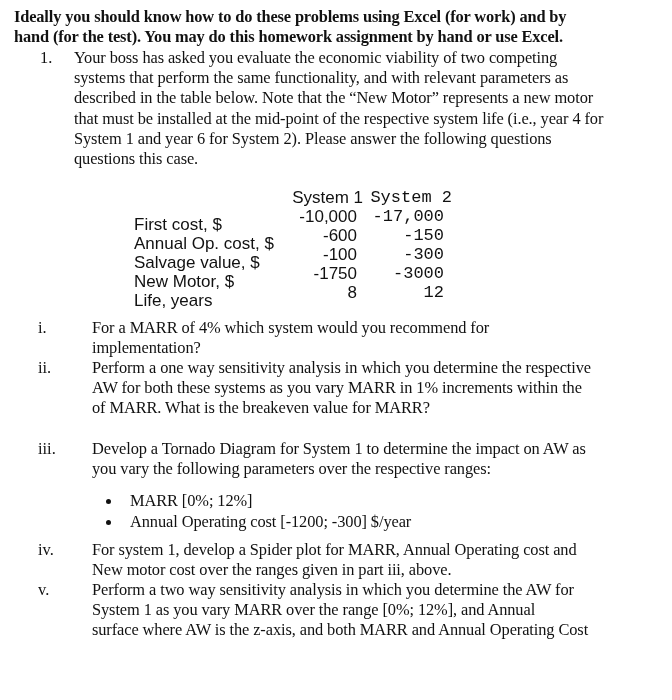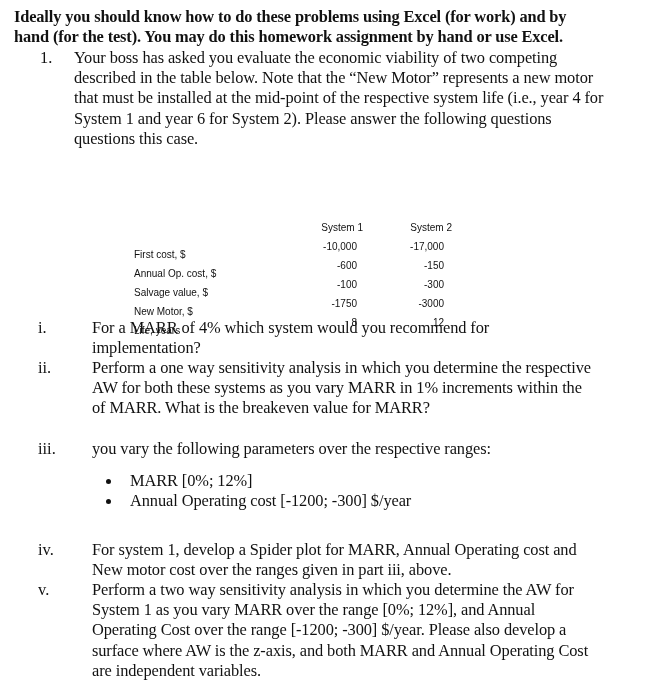--- a/index.html
+++ b/index.html
@@ -18,26 +18,26 @@
     position: absolute; left: 40px; top: 48px; width: 625px;
     font-size: 16.4px; line-height: 20.2px;
   }
   .q1 .num { position: absolute; left: 0; top: 0; }
   .q1 .body { margin-left: 34px; letter-spacing: -0.1px; }
   .q1 .body span { display: block; white-space: nowrap; }
 
   .table {
     position: absolute; left: 134px; top: 188px;
     font-family: "Liberation Sans", "DejaVu Sans", sans-serif;
-    font-size: 10px; line-height: 19px; margin-top: 30px;
+    font-size: 17px; line-height: 19px;
   }
   .table .row { position: relative; height: 19px; width: 320px; }
   .table .lbl { position: absolute; left: 0; top: 8px; white-space: nowrap; }
   .table .c1 { position: absolute; right: 97px; top: 0; text-align: right; white-space: nowrap; }
-  .table .c2 { position: absolute; right: 10px; top: 0; text-align: right; white-space: nowrap; }
+  .table .c2 { position: absolute; right: 10px; top: 0; text-align: right; white-space: nowrap; font-family: Liberation Mono, monospace; }
   .table .hdr .c1 { right: 91px; }
   .table .hdr .c2 { right: 2px; }
 
   .subq {
     position: absolute; left: 38px; width: 630px;
     font-size: 16.4px; line-height: 20.2px;
   }
   .subq .rn { position: absolute; left: 0; top: 0; }
   .subq .body { margin-left: 54px; letter-spacing: -0.1px; }
   .subq .body span.line { display: block; white-space: nowrap; }
@@ -54,20 +54,21 @@
 
   <div class="intro">
     <div>Ideally you should know how to do these problems using Excel (for work) and by</div>
     <div>hand (for the test).  You may do this homework assignment by hand or use Excel.</div>
   </div>
 
   <div class="q1">
     <span class="num">1.</span>
     <div class="body">
       <span>Your boss has asked you evaluate the economic viability of two competing</span>
+      <span>systems that perform the same functionality, and with relevant parameters as</span>
       <span>described in the table below.   Note that the “New Motor” represents a new motor</span>
       <span>that must be installed at the mid-point of the respective system life (i.e., year 4 for</span>
       <span>System 1 and year 6 for System 2).  Please answer the following questions</span>
       <span>questions this case.</span>
     </div>
   </div>
 
   <div class="table">
     <div class="row hdr">
       <span class="lbl"></span>
@@ -114,20 +115,21 @@
     <div class="body">
       <span class="line">Perform a one way sensitivity analysis in which you determine the respective</span>
       <span class="line">AW for both these systems as you vary MARR in 1% increments within the</span>
       <span class="line">of MARR.  What is the breakeven value for MARR?</span>
     </div>
   </div>
 
   <div class="subq" style="top:439px;">
     <span class="rn">iii.</span>
     <div class="body">
+      <span class="line">Develop a Tornado Diagram for System 1 to determine the impact on AW as</span>
       <span class="line">you vary the following parameters over the respective ranges:</span>
       <ul class="bullets">
         <li>
           <span class="dot"></span>
           <span>MARR [0%; 12%]</span>
         </li>
         <li>
           <span class="dot"></span>
           <span>Annual Operating cost [-1200; -300] $/year</span>
         </li>
@@ -141,19 +143,17 @@
       <span class="line">For system 1, develop a Spider plot for MARR, Annual Operating cost and</span>
       <span class="line">New motor cost over the ranges given in part iii, above.</span>
     </div>
   </div>
 
   <div class="subq" style="top:580px;">
     <span class="rn">v.</span>
     <div class="body">
       <span class="line">Perform a two way sensitivity analysis in which you determine the AW for</span>
       <span class="line">System 1 as you vary MARR over the range [0%; 12%], and Annual</span>
-      <span class="line">Operating Cost over the range [-1200; -300] $/year.   Please also develop a</span>
       <span class="line">surface where AW is the z-axis, and both MARR and Annual Operating Cost</span>
-      <span class="line">are independent variables.</span>
     </div>
   </div>
 
 </div>
 
 </body></html>

